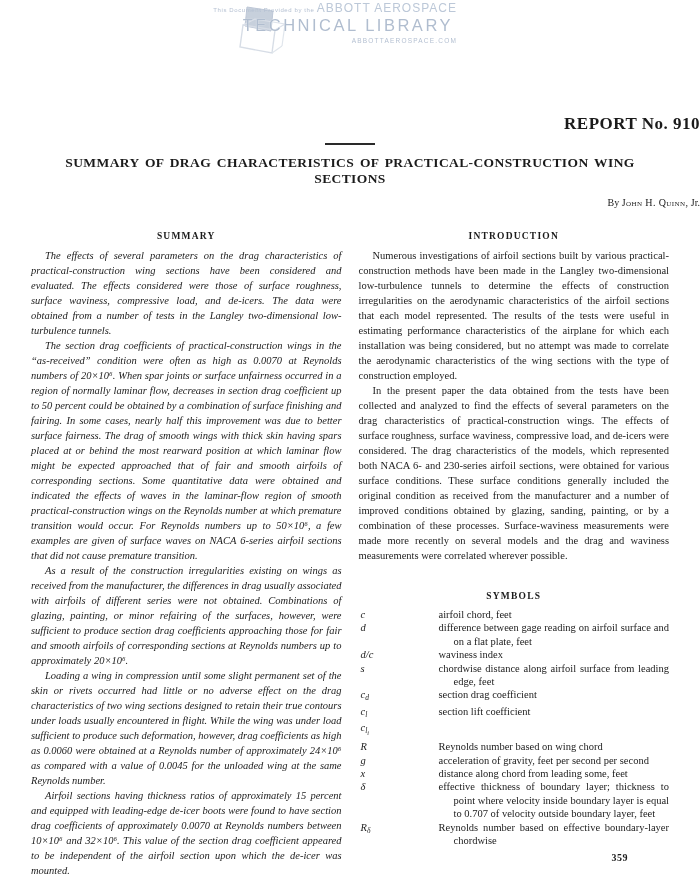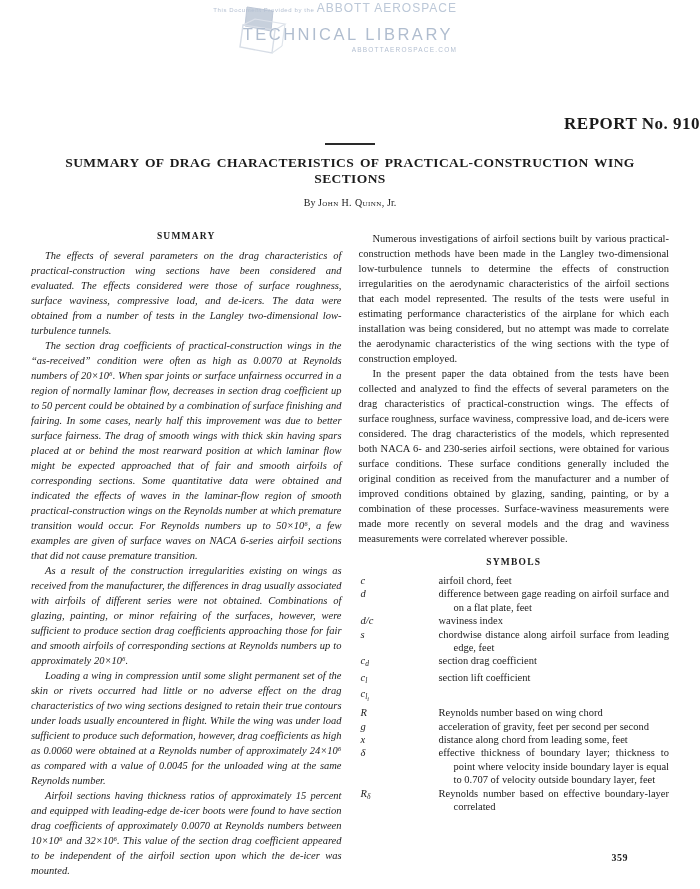--- a/index.html
+++ b/index.html
@@ -10,35 +10,35 @@
     font-family:"Liberation Serif","DejaVu Serif",serif; color:#1b1b1b;
     overflow:hidden;
   }
   
   .watermark { position:absolute; top:1px; left:225px; width:240px; height:58px; }
   .wm-logo { position:absolute; left:2px; top:4px; opacity:.9; }
   .wm-text { position:absolute; right:8px; top:0; text-align:right; color:var(--wm-color); white-space:nowrap; }
   .wm-line1 { font-family:"Liberation Sans",sans-serif; font-size:6px; letter-spacing:.6px; color:#b3bfd1; }
   .wm-line1 .wm-brand { font-size:12px; color:#bcc8d8; letter-spacing:1px; }
   .wm-line2 { font-family:"Liberation Sans",sans-serif; font-size:16.5px; letter-spacing:2.5px; color:#b0bdcf;
-              text-shadow:0 0 1px #ffffff; margin-top:10px; margin-right:4px; }
+              text-shadow:0 0 1px #ffffff; margin-top:1px; margin-right:4px; }
   .wm-line3 { font-family:"Liberation Sans",sans-serif; font-size:6.5px; letter-spacing:1.2px; color:#b3bfd1; margin-top:2px; }
   
   .report-no { text-align:right; font-size:17px; font-weight:bold; letter-spacing:.5px; }
   .title-rule { width:50px; border:none; border-top:2px solid #2a2a2a; margin:9px auto 10px auto; }
   .main-title { margin:0; text-align:center; font-size:13.5px; font-weight:bold; letter-spacing:.4px; word-spacing:2px; padding:0 32px; }
-  .byline { text-align:center; font-size:10px; margin-top:10px; }
+  .byline { text-align:right; font-size:10px; margin-top:10px; }
   .byline .author { font-variant:small-caps; letter-spacing:.4px; }
   
   .columns { display:flex; gap:17px; padding:0 31px; margin-top:23px; align-items:flex-start; }
   .col { flex:1 1 0; min-width:0; }
   .sec-heading { margin:0 0 7px 0; text-align:center; font-size:9.5px; font-weight:bold; letter-spacing:1.2px; }
   .paras p.para { margin:0; font-size:10.5px; line-height:15px; text-align:justify; text-indent:14px; }
   .italic p.para { font-style:italic; }
-  .symbols-heading { margin-top:11px; }
+  .symbols-heading { margin-top:28px; }
   
   .symbols { font-size:10.5px; line-height:13.4px; }
   .sym-row { display:flex; }
   .sym-sym { flex:0 0 78px; font-style:italic; padding-left:2px; }
   .sym-sub { font-size:7.5px; font-style:italic; vertical-align:-2px; }
   .sym-subsub { font-size:6px; font-style:italic; vertical-align:-3.5px; }
   .sym-def { flex:1 1 auto; text-align:justify; padding-left:15px; text-indent:-15px; }
   
   .page-number { position:absolute; right:72px; bottom:26px; font-size:10px; font-weight:bold; letter-spacing:.5px; }
 </style>
@@ -79,20 +79,21 @@
       <h2 class="sec-heading">SUMMARY</h2>
       <div class="paras italic">
           <p class="para">The effects of several parameters on the drag characteristics of practical-construction wing sections have been considered and evaluated.  The effects considered were those of surface roughness, surface waviness, compressive load, and de-icers. The data were obtained from a number of tests in the Langley two-dimensional low-turbulence tunnels.</p>
           <p class="para">The section drag coefficients of practical-construction wings in the “as-received” condition were often as high as 0.0070 at Reynolds numbers of 20×10⁶.  When spar joints or surface unfairness occurred in a region of normally laminar flow, decreases in section drag coefficient up to 50 percent could be obtained by a combination of surface finishing and fairing. In some cases, nearly half this improvement was due to better surface fairness.  The drag of smooth wings with thick skin having spars placed at or behind the most rearward position at which laminar flow might be expected approached that of fair and smooth airfoils of corresponding sections.  Some quantitative data were obtained and indicated the effects of waves in the laminar-flow region of smooth practical-construction wings on the Reynolds number at which premature transition would occur.  For Reynolds numbers up to 50×10⁶, a few examples are given of surface waves on NACA 6-series airfoil sections that did not cause premature transition.</p>
           <p class="para">As a result of the construction irregularities existing on wings as received from the manufacturer, the differences in drag usually associated with airfoils of different series were not obtained.  Combinations of glazing, painting, or minor refairing of the surfaces, however, were sufficient to produce section drag coefficients approaching those for fair and smooth airfoils of corresponding sections at Reynolds numbers up to approximately 20×10⁶.</p>
           <p class="para">Loading a wing in compression until some slight permanent set of the skin or rivets occurred had little or no adverse effect on the drag characteristics of two wing sections designed to retain their true contours under loads usually encountered in flight. While the wing was under load sufficient to produce such deformation, however, drag coefficients as high as 0.0060 were obtained at a Reynolds number of approximately 24×10⁶ as compared with a value of 0.0045 for the unloaded wing at the same Reynolds number.</p>
           <p class="para">Airfoil sections having thickness ratios of approximately 15 percent and equipped with leading-edge de-icer boots were found to have section drag coefficients of approximately 0.0070 at Reynolds numbers between 10×10⁶ and 32×10⁶.  This value of the section drag coefficient appeared to be independent of the airfoil section upon which the de-icer was mounted.</p>
         </div>
     </div>
     <div class="col">
+      <h2 class="sec-heading">INTRODUCTION</h2>
       <div class="paras">
           <p class="para">Numerous investigations of airfoil sections built by various practical-construction methods have been made in the Langley two-dimensional low-turbulence tunnels to determine the effects of construction irregularities on the aerodynamic characteristics of the airfoil sections that each model represented.  The results of the tests were useful in estimating performance characteristics of the airplane for which each installation was being considered, but no attempt was made to correlate the aerodynamic characteristics of the wing sections with the type of construction employed.</p>
           <p class="para">In the present paper the data obtained from the tests have been collected and analyzed to find the effects of several parameters on the drag characteristics of practical-construction wings.  The effects of surface roughness, surface waviness, compressive load, and de-icers were considered. The drag characteristics of the models, which represented both NACA 6- and 230-series airfoil sections, were obtained for various surface conditions.  These surface conditions generally included the original condition as received from the manufacturer and a number of improved conditions obtained by glazing, sanding, painting, or by a combination of these processes.  Surface-waviness measurements were made more recently on several models and the drag and waviness measurements were correlated wherever possible.</p>
         </div>
       <h2 class="sec-heading symbols-heading">SYMBOLS</h2>
       <div class="symbols">
           <div class="sym-row">
             <span class="sym-sym">c</span>
             <span class="sym-def">airfoil chord, feet</span>
           </div>
@@ -130,20 +131,20 @@
           <div class="sym-row">
             <span class="sym-sym">x</span>
             <span class="sym-def">distance along chord from leading some, feet</span>
           </div>
           <div class="sym-row">
             <span class="sym-sym">δ</span>
             <span class="sym-def">effective thickness of boundary layer; thickness to point where velocity inside boundary layer is equal to 0.707 of velocity outside boundary layer, feet</span>
           </div>
           <div class="sym-row">
             <span class="sym-sym">R<span class="sym-sub">δ</span></span>
-            <span class="sym-def">Reynolds number based on effective boundary-layer correlated</span>
+            <span class="sym-def">Reynolds number based on effective boundary-layer chordwise</span>
           </div>
         </div>
     </div>
   </div>
 
   <div class="page-number">359</div>
 </div>
 
 </body></html>

